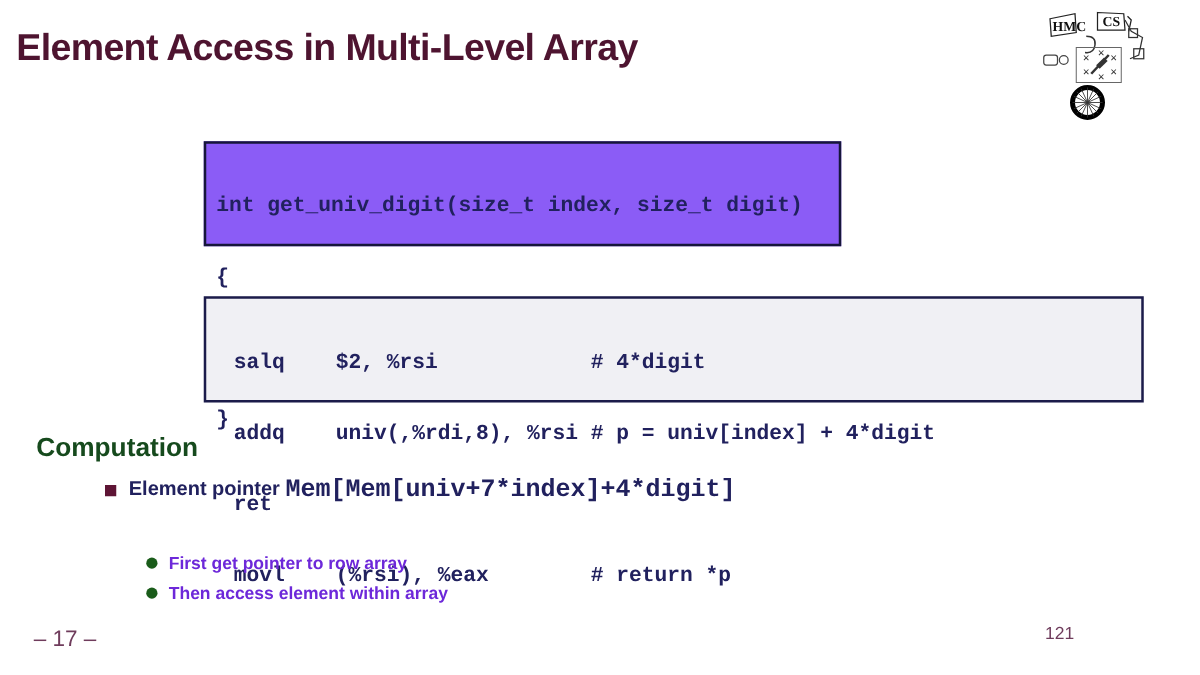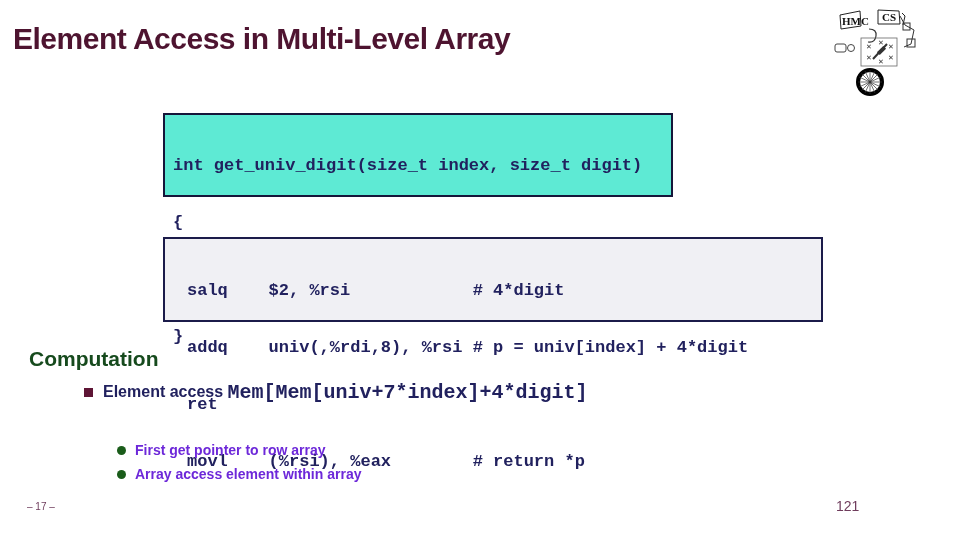--- a/index.html
+++ b/index.html
@@ -14,25 +14,25 @@
   }
   .logo { position:absolute; left:833px; top:2px; width:96px; height:96px; }
 
   .codebox {
     position:absolute; box-sizing:border-box;
     font-family:"Liberation Mono","DejaVu Sans Mono",monospace;
     font-weight:bold; color:#21215e; white-space:pre;
   }
   .c-box {
     left:163px; top:113px; width:510px; height:84px;
-    background:#5eead4; border:2px solid #16163a;
+    background:#8b5cf6; border:2px solid #16163a;
     font-size:17px; line-height:19px; padding:3px 0 0 8px;
   }
   .asm-box {
-    left:163px; top:237px; width:660px; height:85px;
+    left:163px; top:237px; width:752px; height:85px;
     background:#f0f0f4; border:2px solid #1b1b4a;
     font-size:17px; line-height:19px; padding:4px 0 0 22px;
   }
   .code-line { display:block; }
 
   .section-heading {
     position:absolute; left:29px; top:347px;
     font-size:21px; font-weight:bold; color:#164a1d;
   }
 
@@ -52,21 +52,21 @@
   .sub-row1 { left:117px; top:441px; height:18px; }
   .sub-row2 { left:117px; top:465px; height:18px; }
   .dot-bullet {
     width:9px; height:9px; border-radius:50%; background:#1a5c1a;
     margin-right:9px; flex:0 0 auto;
   }
   .sub-text { font-size:14px; font-weight:bold; color:#6d28d9; }
 
   .footer-left {
     position:absolute; left:27px; top:501px;
-    font-size:10px; color:#6f3c5c;
+    font-size:18px; color:#6f3c5c;
   }
   .footer-right {
     position:absolute; left:836px; top:498px;
     font-size:14px; color:#6f3c5c;
   }
 </style>
 </head>
 <body>
 
 <div class="slide">
@@ -128,31 +128,31 @@
     <span class="code-line">salq    $2, %rsi            # 4*digit</span>
     <span class="code-line">addq    univ(,%rdi,8), %rsi # p = univ[index] + 4*digit</span>
     <span class="code-line">ret</span>
     <span class="code-line">movl    (%rsi), %eax        # return *p</span>
   </div>
 
   <div class="section-heading">Computation</div>
 
   <div class="b-row b-row1">
     <span class="sq-bullet"></span>
-    <span class="b-text">Element access </span>
+    <span class="b-text">Element pointer </span>
     <span class="b-code">Mem[Mem[univ+7*index]+4*digit]</span>
   </div>
 
 
   <div class="sub-row sub-row1">
     <span class="dot-bullet"></span>
     <span class="sub-text">First get pointer to row array</span>
   </div>
 
   <div class="sub-row sub-row2">
     <span class="dot-bullet"></span>
-    <span class="sub-text">Array access element within array</span>
+    <span class="sub-text">Then access element within array</span>
   </div>
 
   <div class="footer-left">– 17 –</div>
   <div class="footer-right">121</div>
 
 </div>
 
 </body></html>

